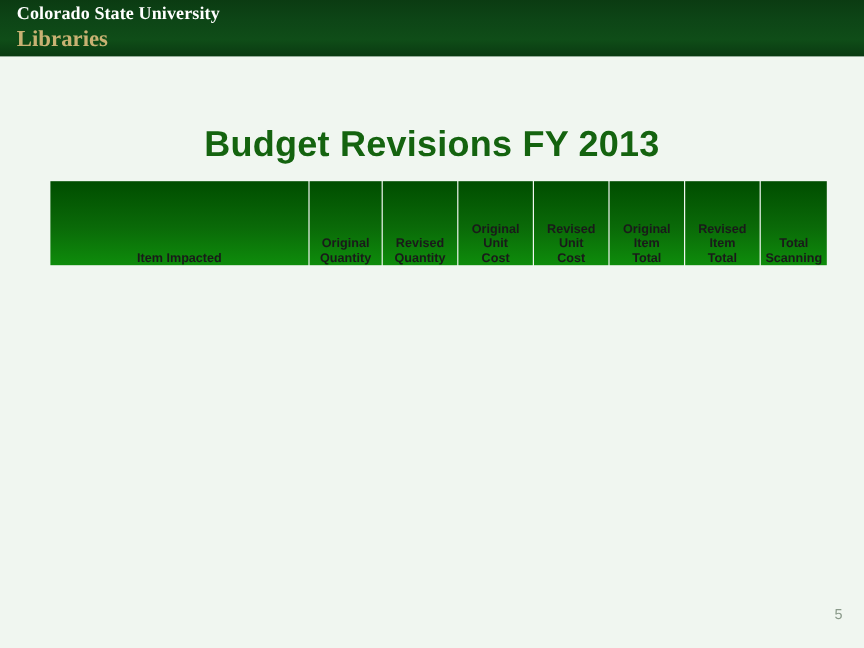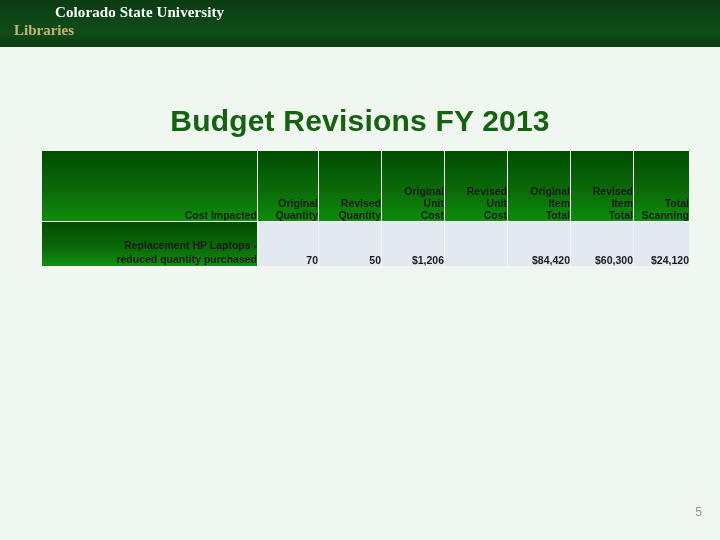--- a/index.html
+++ b/index.html
@@ -27,28 +27,27 @@
   #banner .logo-line1 {
     position: absolute;
     left: 14px;
     top: 4px;
     color: #ffffff;
     font-size: 15px;
     font-weight: bold;
     letter-spacing: 0.1px;
     font-family: "Liberation Serif", serif;
     white-space: nowrap;
-    margin-left: 41px;
   }
   #banner .logo-line2 {
     position: absolute;
     left: 14px;
     top: 22px;
     color: #c8b273;
-    font-size: 15px;
+    font-size: 19px;
     font-weight: bold;
     font-family: "Liberation Serif", serif;
     white-space: nowrap;
   }
 
   
   #slide-title {
     position: absolute;
     left: 0;
     top: 104px;
@@ -70,21 +69,21 @@
     border-spacing: 1px;
     table-layout: fixed;
     background: transparent;
   }
   #budget-table td, #budget-table th {
     padding: 0;
     margin: 0;
     vertical-align: bottom;
     font-size: 10.5px;
     color: #1a1a1a;
-    text-align: right;
+    text-align: center;
     font-weight: bold;
   }
 
   
   .hdr {
     background: linear-gradient(to bottom, #004d00 0%, #0a6a08 55%, #0e8c0b 100%);
     color: #ffffff;
     font-size: 10.5px;
     font-weight: bold;
     line-height: 12px;
@@ -168,21 +167,21 @@
     <col style="width:62px">
     <col style="width:62px">
     <col style="width:62px">
     <col style="width:62px">
     <col style="width:55px">
   </colgroup>
 
   <thead>
     <tr>
       <th class="hdr hdr-item">
-        <span>Cost Impacted</span>
+        <span>Item Impacted</span>
       </th>
       <th class="hdr">
         <span>Original</span><br>
         <span>Quantity</span>
       </th>
       <th class="hdr">
         <span>Revised</span><br>
         <span>Quantity</span>
       </th>
       <th class="hdr">
@@ -208,31 +207,18 @@
       <th class="hdr">
         <span>Total</span><br>
         <span>Scanning</span>
       </th>
     </tr>
   </thead>
 
   <tbody>
 
 
-    <tr class="row-b">
-      <td class="item-cell">
-        <span>Replacement HP Laptops -</span><br>
-        <span>reduced quantity purchased</span>
-      </td>
-      <td class="val">70</td>
-      <td class="val">50</td>
-      <td class="val top-align">$1,206</td>
-      <td class="val"></td>
-      <td class="val top-align">$84,420</td>
-      <td class="val">$60,300</td>
-      <td class="val">$24,120</td>
-    </tr>
 
 
   </tbody>
 </table>
 
 <div id="page-number">5</div>
 
 </body></html>

